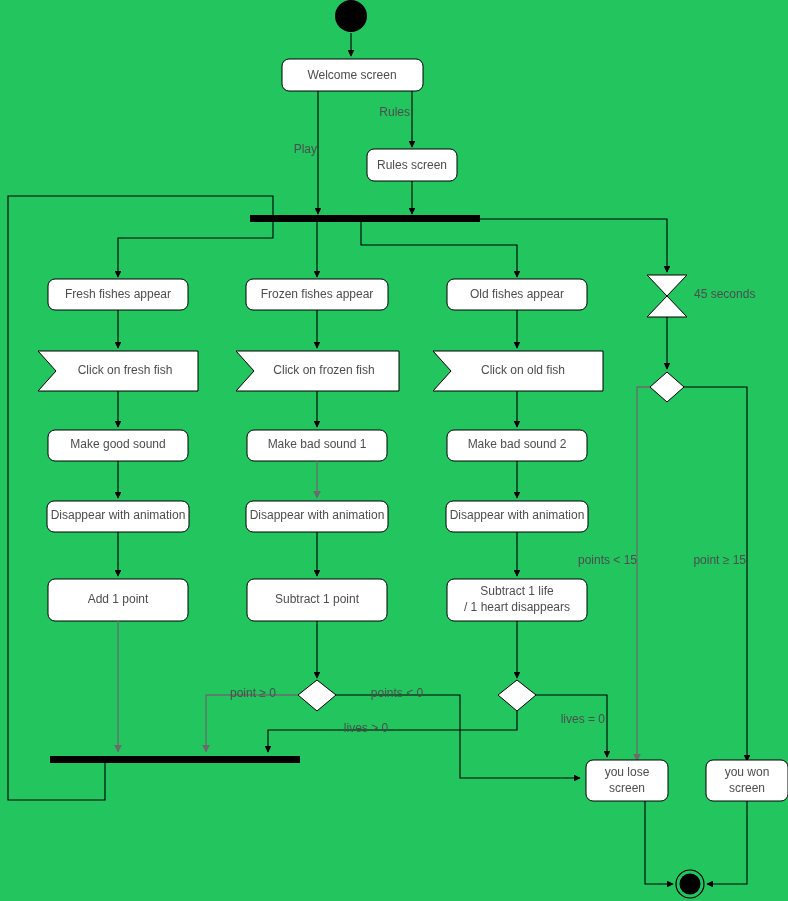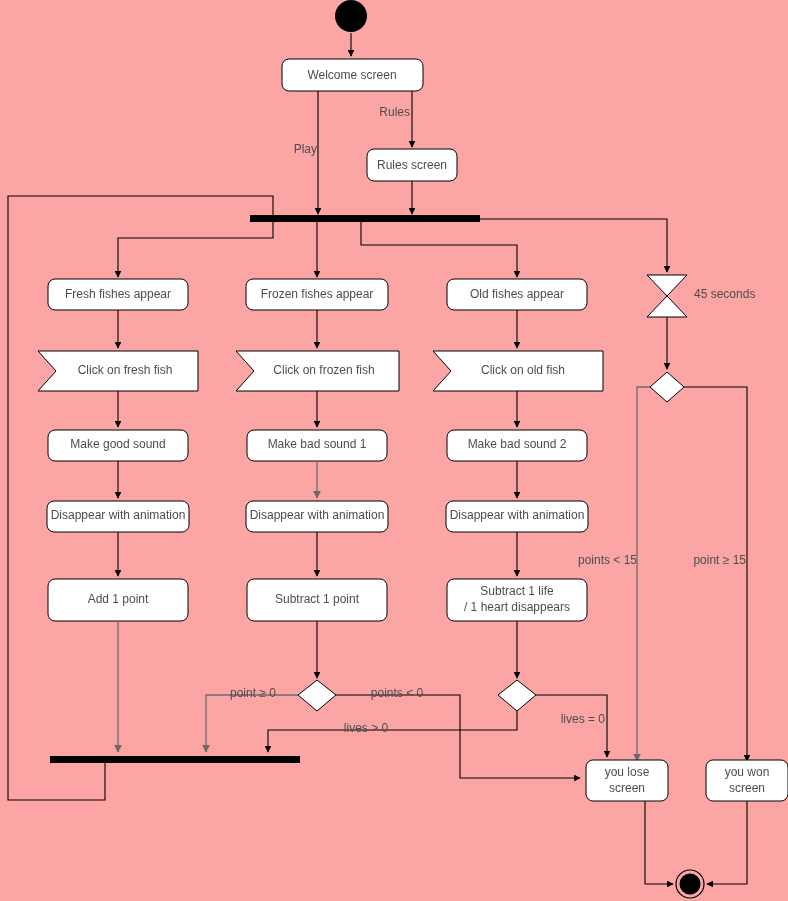--- a/index.html
+++ b/index.html
@@ -7,21 +7,21 @@
     padding: 0;
     background: #ffffff;
   }
   body {
     font-family: "Liberation Sans", sans-serif;
   }
   #canvas-wrap {
     position: relative;
     width: 788px;
     height: 901px;
-    background: #fca5a5;
+    background: #22c55e;
     overflow: hidden;
   }
   svg#diagram {
     display: block;
     width: 788px;
     height: 901px;
   }
   .node-label {
     font-family: "Liberation Sans", sans-serif;
     font-size: 12px;

